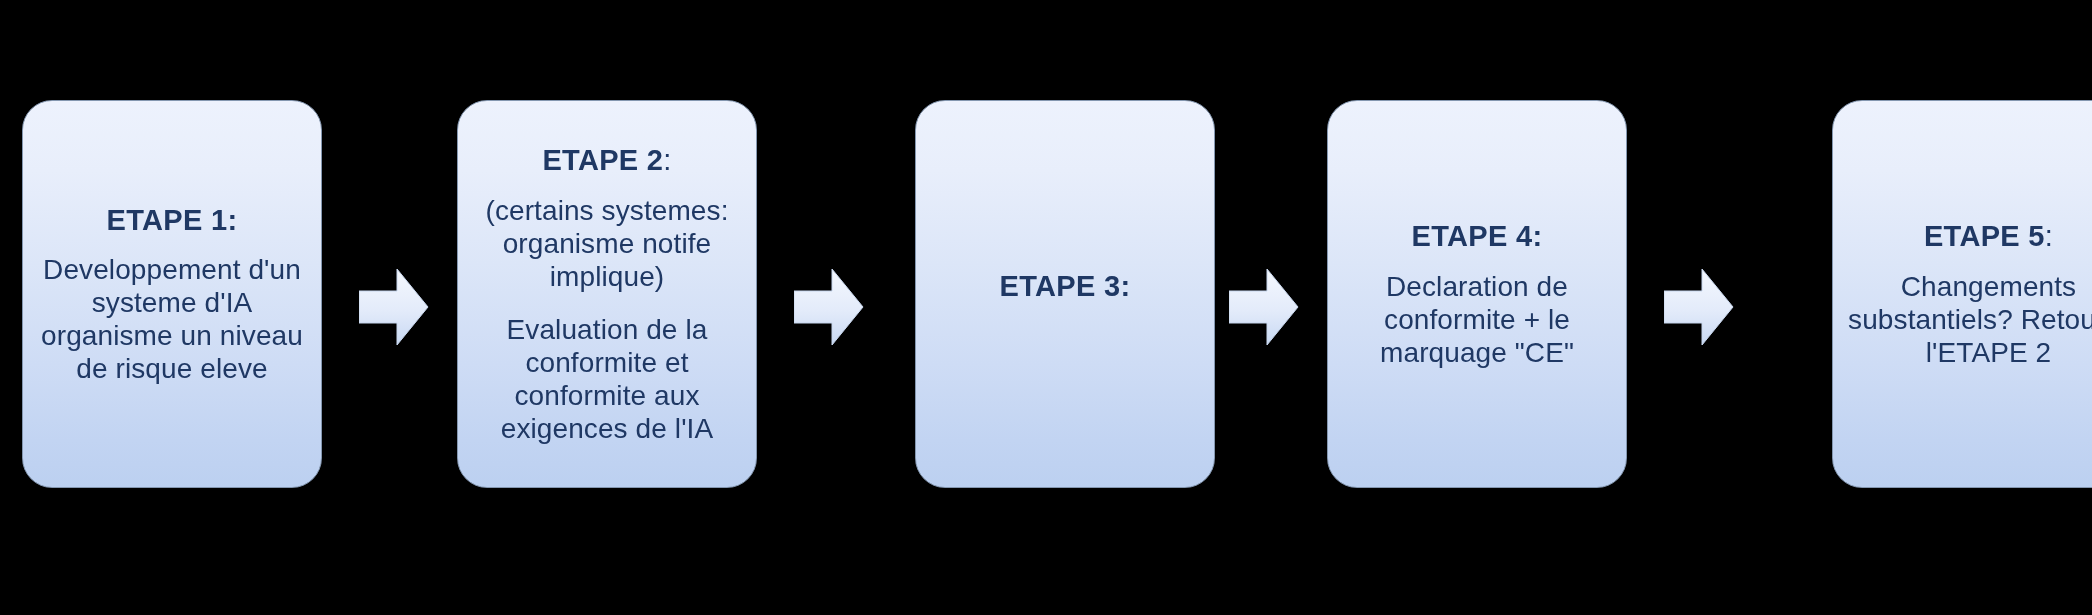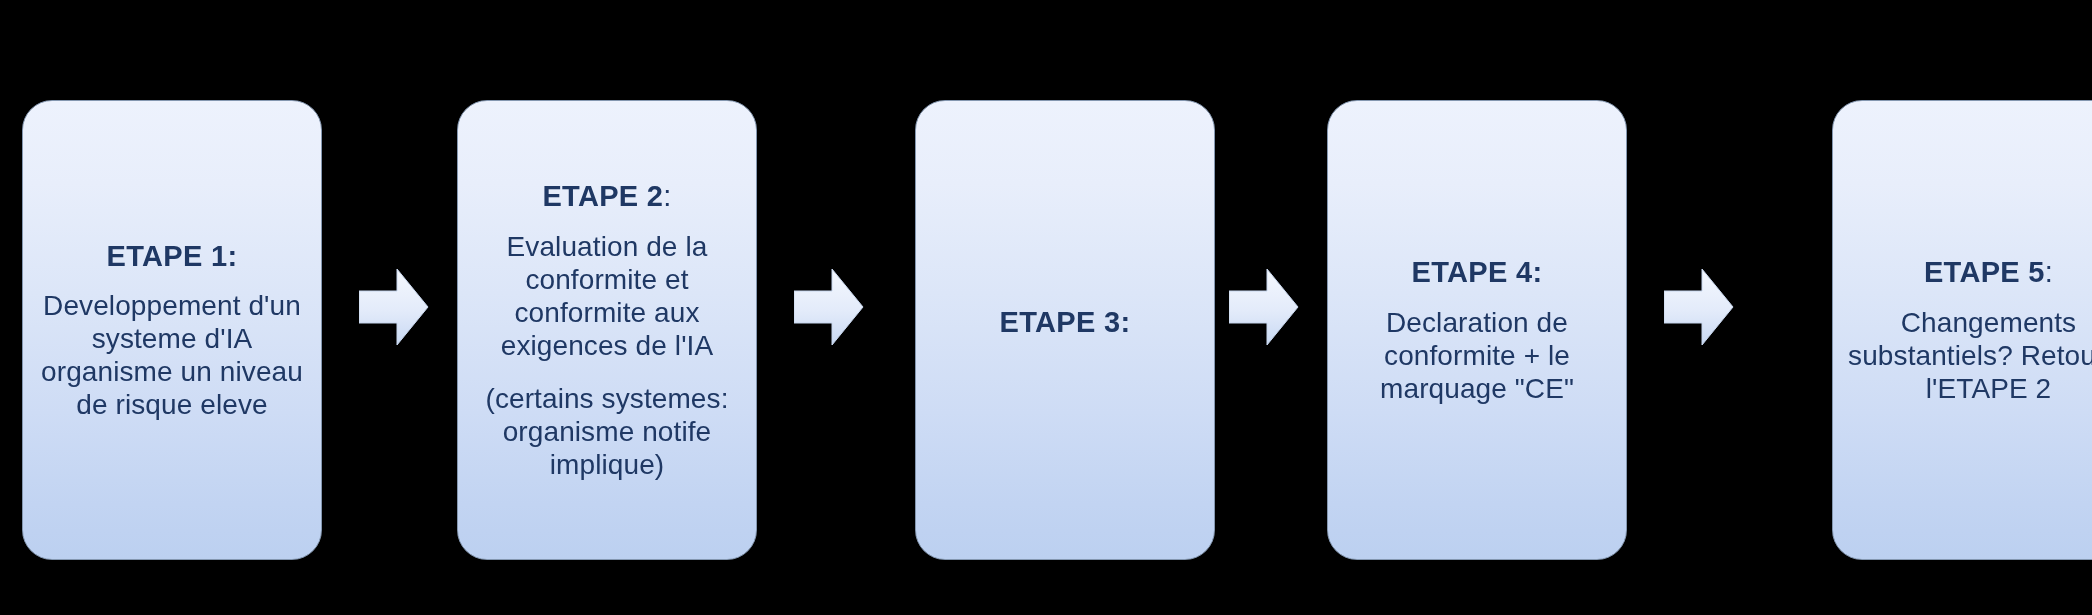--- a/index.html
+++ b/index.html
@@ -20,21 +20,21 @@
     width: 2092px;
     height: 615px;
     background: #000000;
   }
 
   
   .step-box {
     position: absolute;
     top: 100px;
     width: 300px;
-    height: 460px;
+    height: 388px;
     box-sizing: border-box;
     border: 1.6px solid #8497B0;
     border-radius: 30px;
     background: linear-gradient(to bottom,
                 #EDF2FD 0%,
                 #E8EEFB 18%,
                 #DCE6F8 42%,
                 #CEDCF5 68%,
                 #C2D4F2 88%,
                 #BCD0F0 100%);
@@ -107,22 +107,22 @@
           <stop offset="55%" stop-color="#E3EBFA"></stop>
           <stop offset="100%" stop-color="#C8D9F3"></stop>
         </linearGradient>
       </defs>
       <polygon points="0,24 38,24 38,2 69,40 38,78 38,56 0,56" fill="url(#arrowGrad1)" stroke="#C6D5EC" stroke-width="1"></polygon>
     </svg>
   </div>
 
   <div class="step-box box-2">
     <div class="step-title"><span>ETAPE 2</span><span class="title-colon-regular">:</span></div>
+    <div class="step-body">(certains systemes: organisme notife implique)</div>
     <div class="step-body">Evaluation de la conformite et conformite aux exigences de l'IA</div>
-    <div class="step-body">(certains systemes: organisme notife implique)</div>
   </div>
 
   <div class="flow-arrow arrow-2">
     <svg viewBox="0 0 70 80" xmlns="http://www.w3.org/2000/svg" aria-hidden="true">
       <defs>
         <linearGradient id="arrowGrad2" x1="0" y1="0" x2="0" y2="1">
           <stop offset="0%" stop-color="#F5F8FE"></stop>
           <stop offset="55%" stop-color="#E3EBFA"></stop>
           <stop offset="100%" stop-color="#C8D9F3"></stop>
         </linearGradient>

